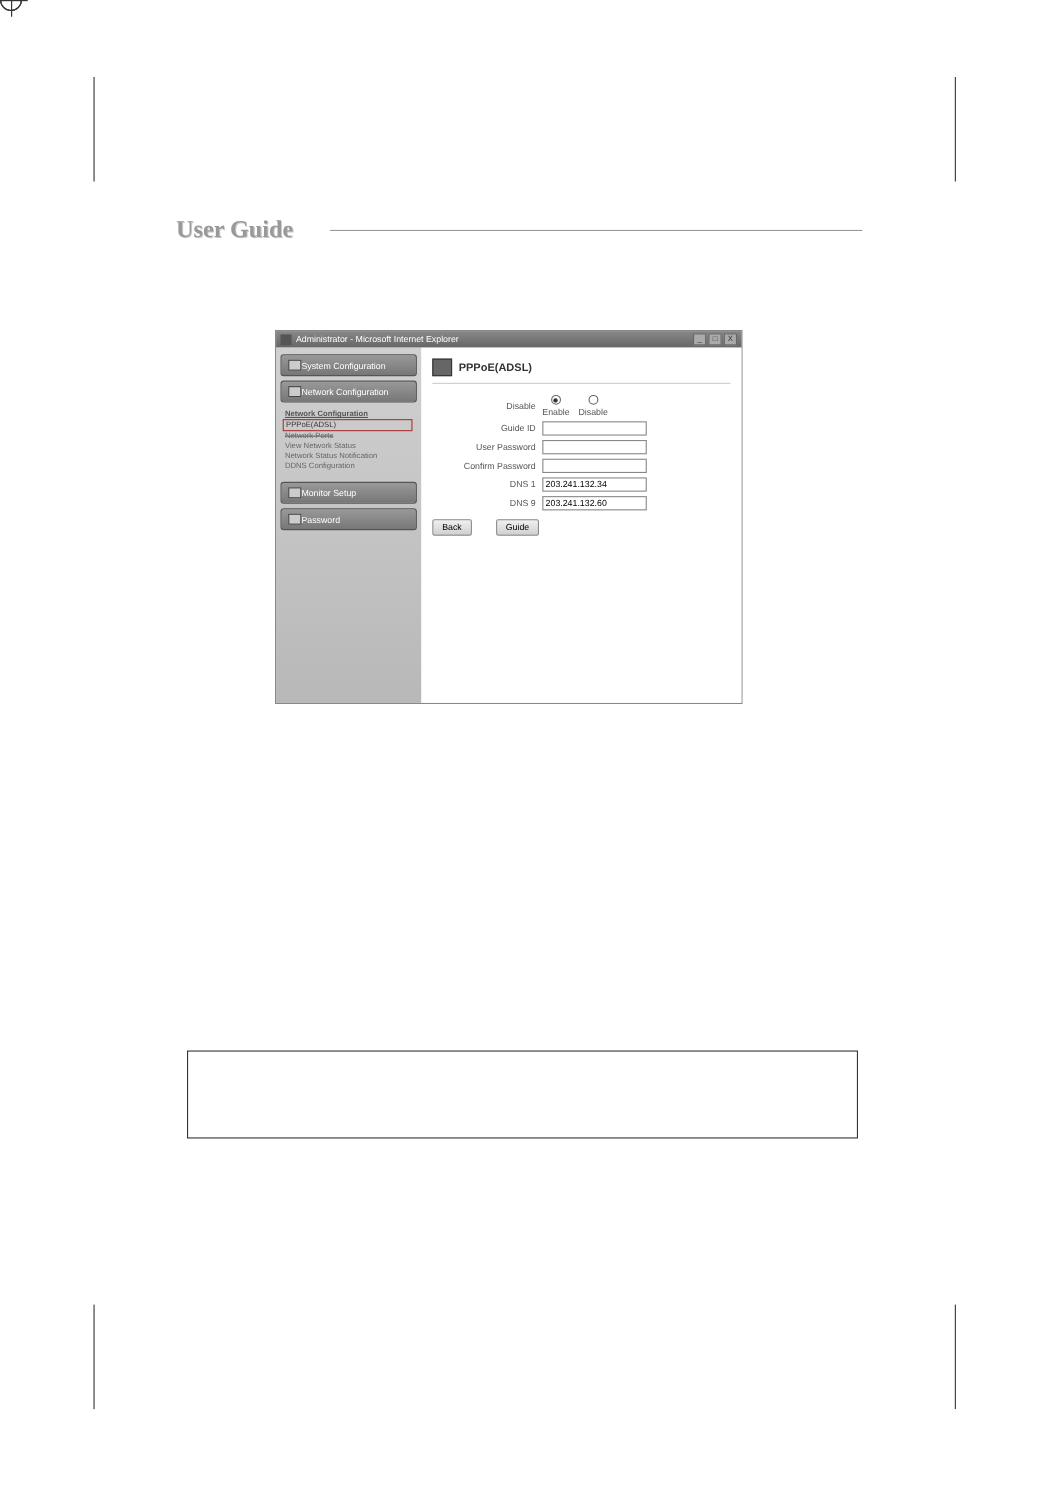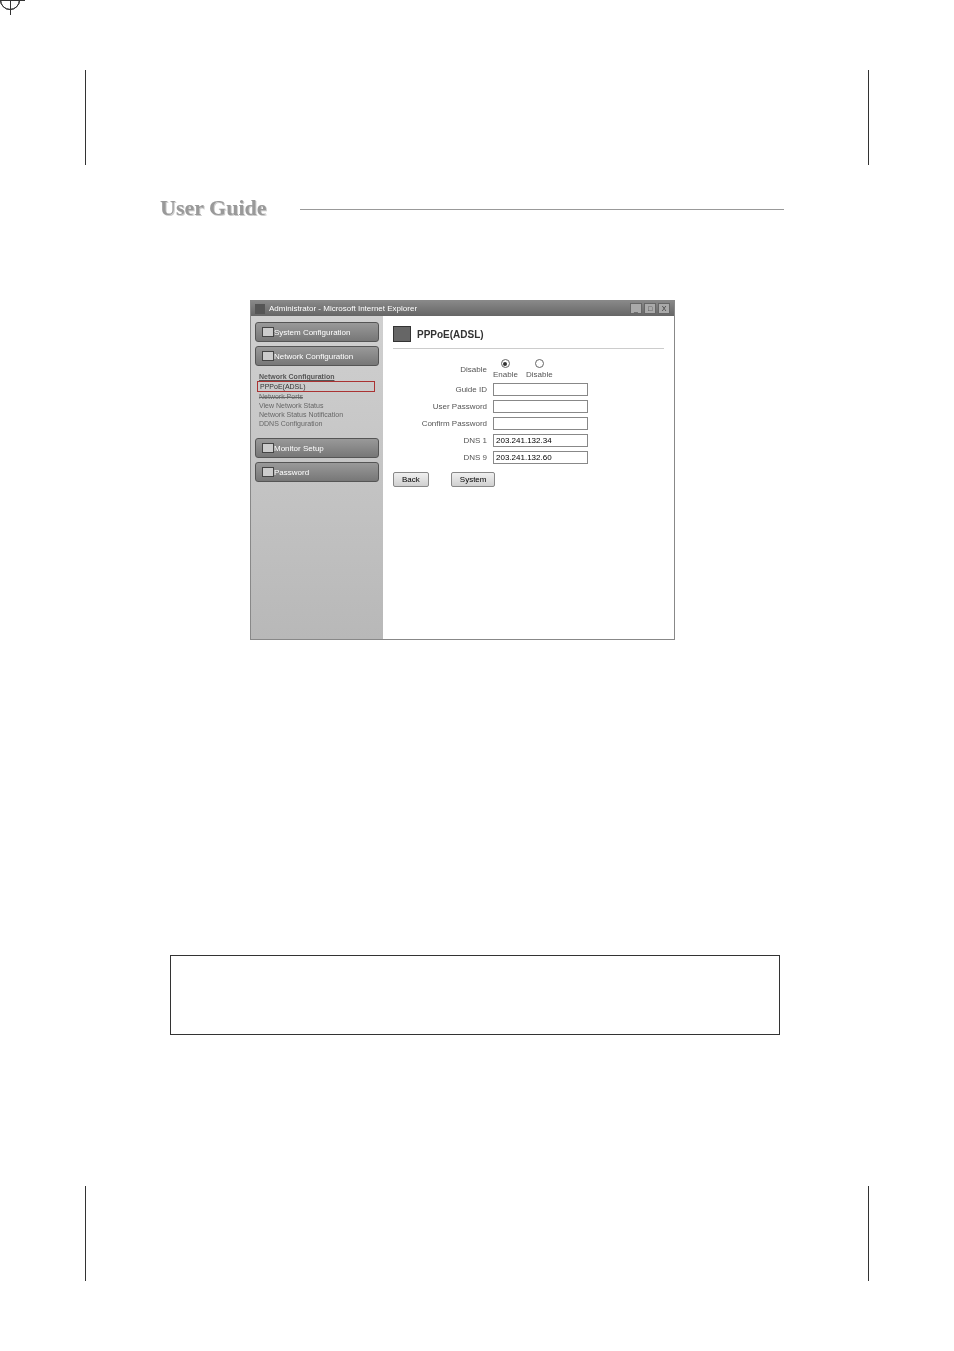--- a/index.html
+++ b/index.html
@@ -339,19 +339,19 @@
       <div class="form-row">
         <div class="form-label">DNS 1</div>
         <div class="form-field"><input class="text-input" value="203.241.132.34" style=""></div>
       </div>
       <div class="form-row">
         <div class="form-label">DNS 9</div>
         <div class="form-field"><input class="text-input" value="203.241.132.60" style=""></div>
       </div>
       <div class="button-row">
         <button class="action-btn">Back</button>
-        <button class="action-btn">System</button>
+        <button class="action-btn">Guide</button>
       </div>
     </div>
   </div>
 </div>
 
 <div class="content-box"></div>
 
 </body></html>

